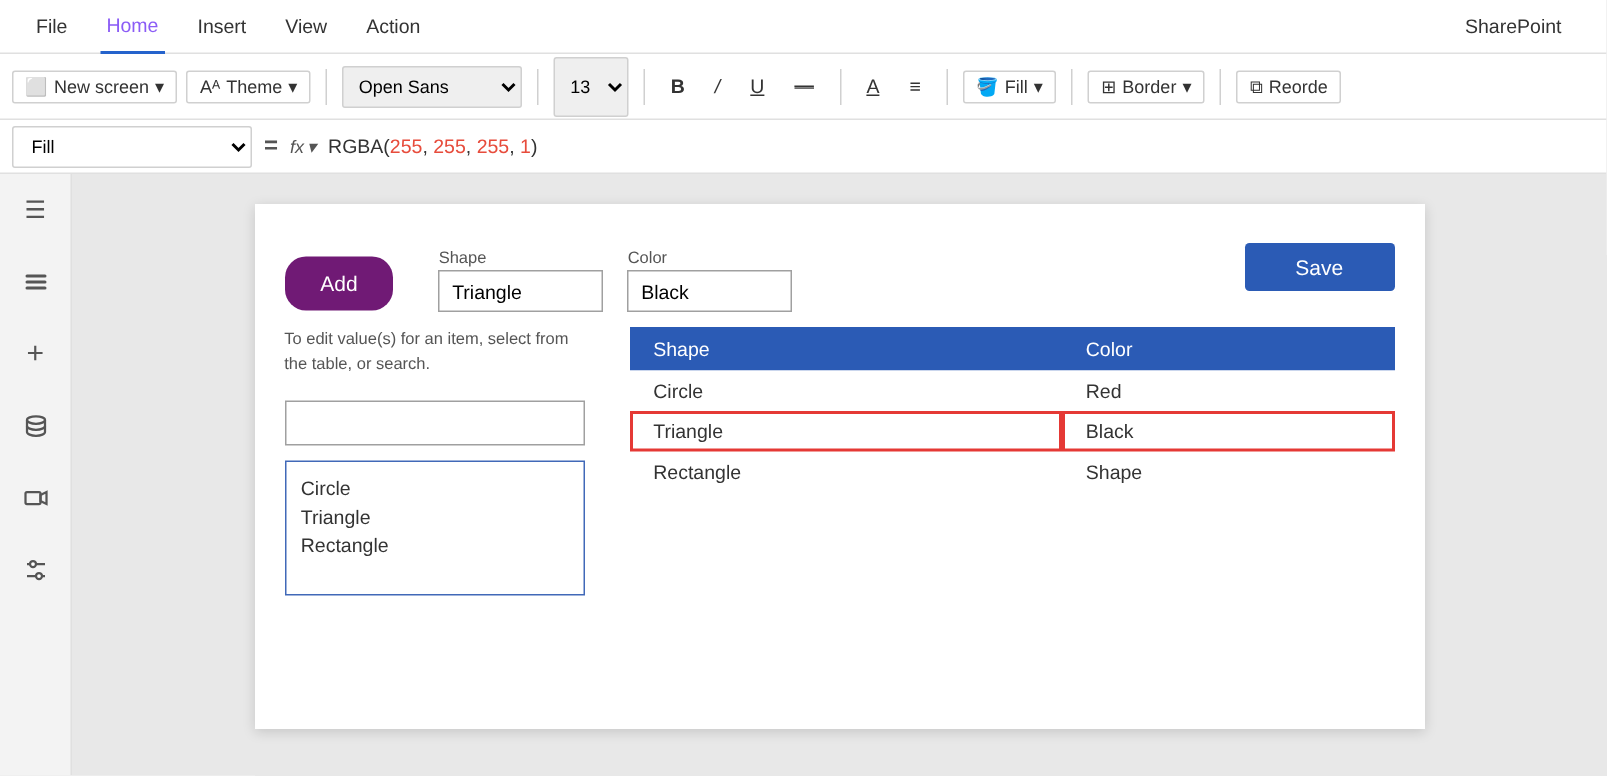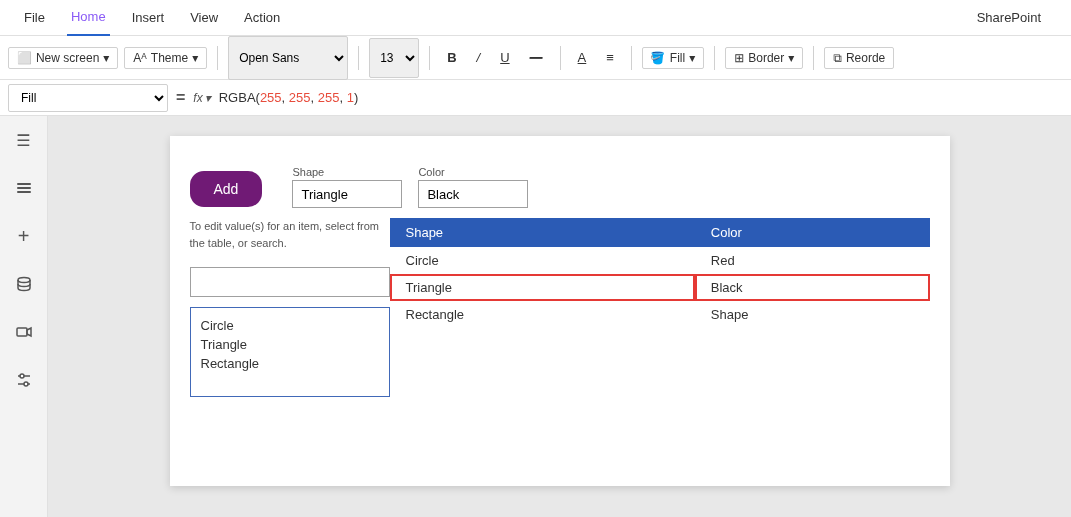--- a/index.html
+++ b/index.html
@@ -53,21 +53,21 @@
       cursor: pointer;
       white-space: nowrap;
       color: #333;
     }
     .toolbar-separator { width: 1px; height: 24px; background: #d0d0d0; margin: 0 4px; }
     .font-select {
       border: 1px solid #d0d0d0;
       border-radius: 2px;
       padding: 3px 6px;
       font-size: 12px;
-      height: 44px;
+      height: 28px;
       min-width: 120px;
     }
     .font-size-select {
       border: 1px solid #d0d0d0;
       border-radius: 2px;
       padding: 3px 6px;
       font-size: 12px;
       height: 40px;
       width: 50px;
     }
@@ -372,24 +372,25 @@
               <label>Shape</label>
               <input type="text" style="border: 1px solid rgb(160, 160, 160); padding: 4px 8px; font-size: 13px; width: 110px; height: 28px;" value="Triangle">
             </div>
             <div class="input-group">
               <label>Color</label>
               <input type="text" style="border: 1px solid rgb(160, 160, 160); padding: 4px 8px; font-size: 13px; width: 110px; height: 28px;" value="Black">
             </div>
           </div>
         </div>
         <div style="display:flex; flex-direction:column; gap:10px; padding-top:6px;">
+          <button class="save-btn">Save</button>
         </div>
       </div>
 
-      <div style="display:flex; margin-top:10px;">
+      <div style="display:flex; gap:30px; margin-top:10px;">
 
         <div style="width:200px;">
           <p class="hint-text">To edit value(s) for an item, select from the table, or search.</p>
           <input type="text" class="search-input" style="width: 100%; height: 30px; border: 1px solid rgb(160, 160, 160); padding: 4px 8px; font-size: 13px; margin-bottom: 10px; display: block;">
           <div class="list-box">
             <div class="list-item">Circle</div>
             <div class="list-item">Triangle</div>
             <div class="list-item">Rectangle</div>
           </div>
         </div>

